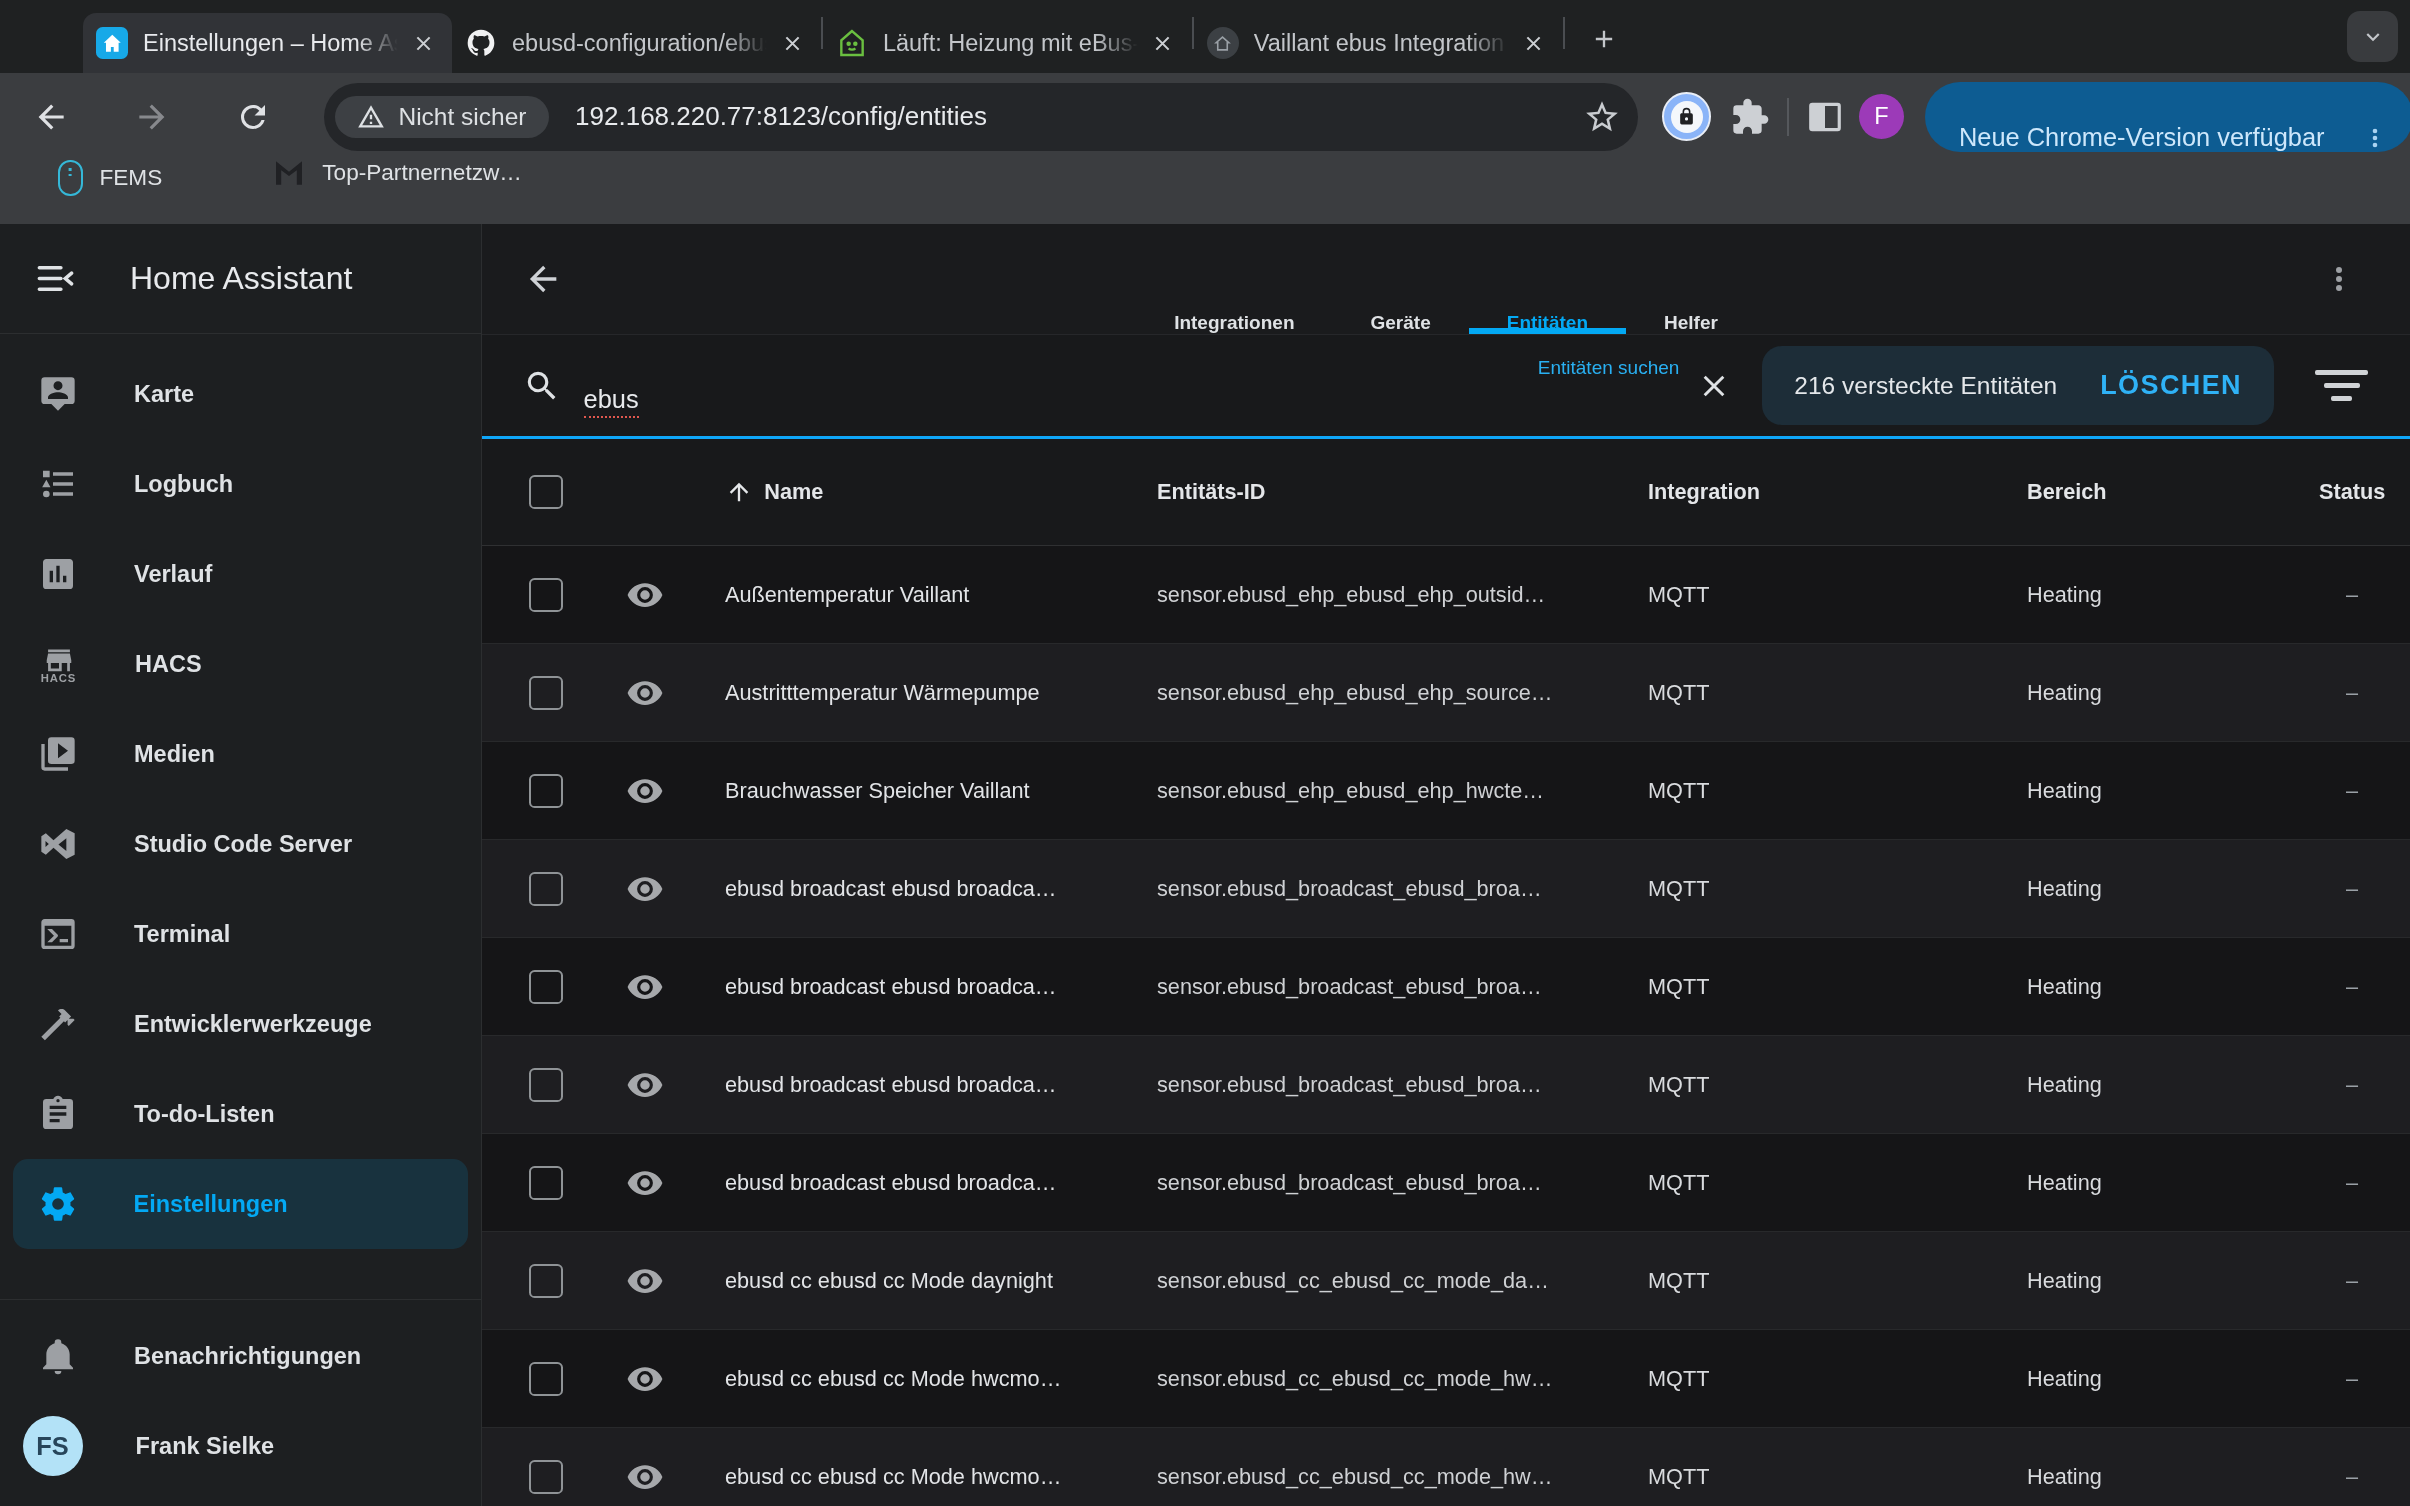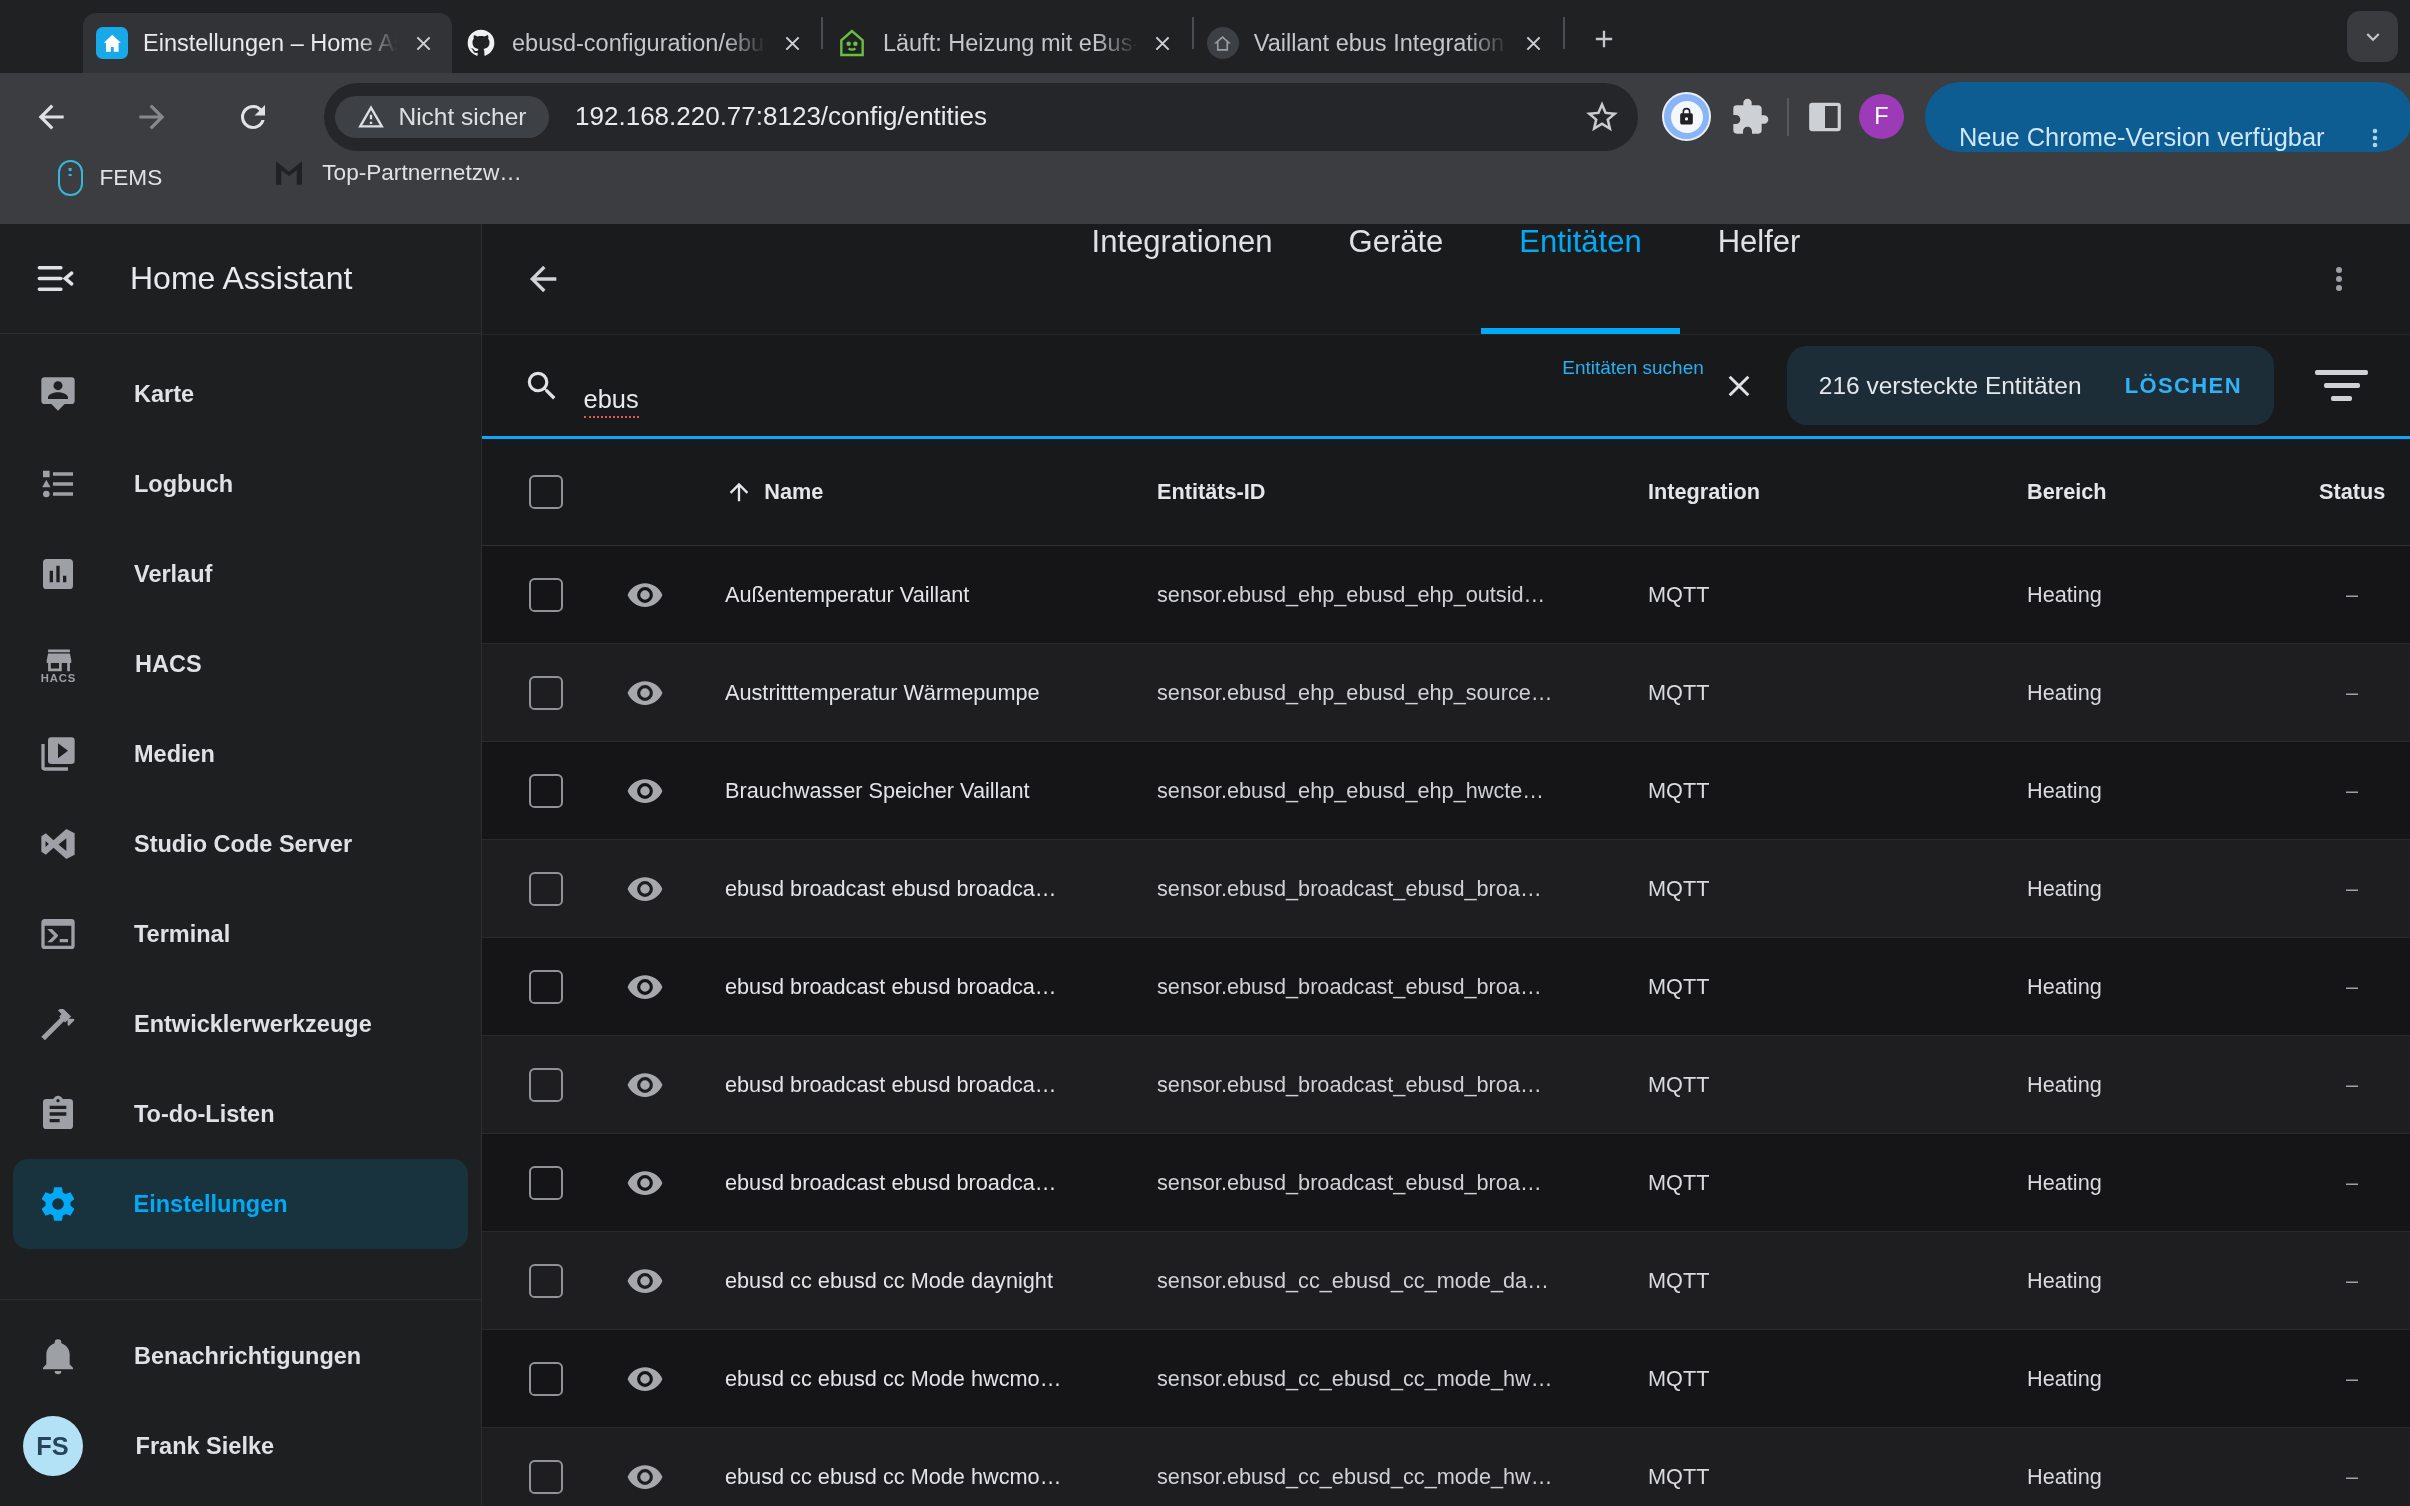--- a/index.html
+++ b/index.html
@@ -79,38 +79,38 @@
   .avatar-fs { width:60px; height:60px; border-radius:50%; background:#b3e2f7; color:#27455a;
     display:flex; align-items:center; justify-content:center; font-size:25.4px; font-weight:700; flex:none; }
   .sb-user .label { color:#dfe2e5; font-size:23.5px; font-weight:700; }
 
   
   .main { flex:1; display:flex; flex-direction:column; background:#141416; min-width:0; }
   .ha-header { height:111px; flex:none; position:relative; background:#1a1b1d; border-bottom:0.9px solid #26272a;
     display:flex; align-items:center; }
   .back-btn { position:absolute; left:41px; color:#cfd2d6; }
   .ha-tabs { margin:0 auto; display:flex; height:100%; }
-  .ha-tab { display:flex; align-items:flex-start; padding:0 38px; font-size:31px; font-weight:400; color:#dfe2e5; position:relative; }
+  .ha-tab { display:flex; align-items:flex-end; padding:0 38px; font-size:19px; font-weight:700; color:#dfe2e5; position:relative; }
   .ha-tab.active { color:#03a9f4; }
   .ha-tab.active::after { content:""; position:absolute; left:0; right:0; bottom:0; height:5.6px; background:#03a9f4; }
   .kebab-btn { position:absolute; right:53px; color:#9da0a4; }
 
   
   .search-row { height:104px; flex:none; display:flex; align-items:center; background:#18191b;
     border-bottom:3.8px solid #0fa6f8; padding:0 41px; }
   .search-icon { color:#dfe2e5; flex:none; }
   .search-field { flex:1; margin-left:22.6px; display:flex; flex-direction:column; justify-content:center; min-width:0; }
   .search-label { color:#29b0f2; font-size:19px; margin-bottom:6.6px;text-align:right; }
   .search-value { color:#e8eaed; font-size:25.4px; }
   .search-value .misspell { border-bottom:2.8px dotted #e0584f; padding-bottom:2.8px; }
   .clear-btn { color:#dfe2e5; margin:0 32px 0 19px; flex:none; }
   .hidden-box { height:79px; border-radius:20px; background:#1d2d38; display:flex; align-items:center;
     gap:43px; padding:0 32px; flex:none; }
   .hidden-box .info { color:#e4e7ea; font-size:24.5px; white-space:nowrap; }
-  .hidden-box .action { color:#2fb2f6; font-size:22px; font-weight:700; letter-spacing:1.4px; white-space:nowrap; }
+  .hidden-box .action { color:#2fb2f6; font-size:27px; font-weight:700; letter-spacing:1.4px; white-space:nowrap; }
   .filter-btn { margin-left:40px; flex:none; display:flex; flex-direction:column; align-items:center; gap:8.5px; width:55px; }
   .filter-btn i { display:block; height:4.7px; background:#d0d3d6; border-radius:1.9px; }
   .filter-btn i:nth-child(1){ width:53px; } .filter-btn i:nth-child(2){ width:36px; } .filter-btn i:nth-child(3){ width:21px; }
 
   
   .grid-cols { display:grid; grid-template-columns:111px 104px 460px 491px 379px 292px 1fr; align-items:center; }
   .thead { height:107px; flex:none; background:#18191b; border-bottom:0.9px solid #2f3032;
     font-size:21.7px; font-weight:700; color:#e4e6e9; }
   .th-name { padding-left:28px; display:flex; align-items:center; gap:11.3px; }
   .th-status { text-align:right; padding-right:52px; }

